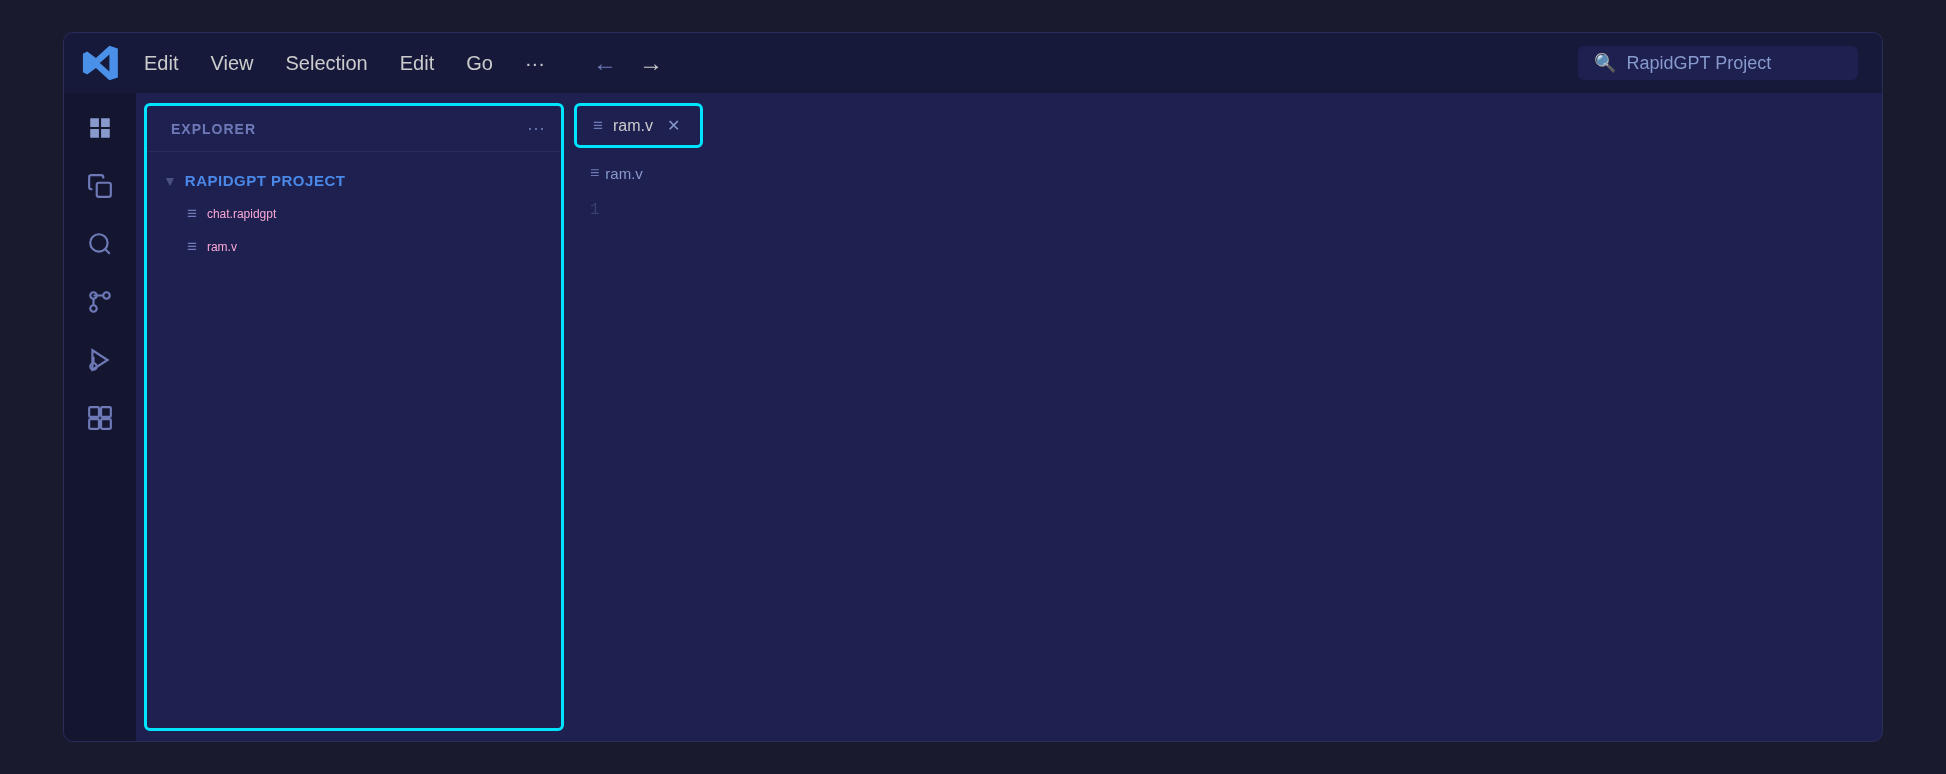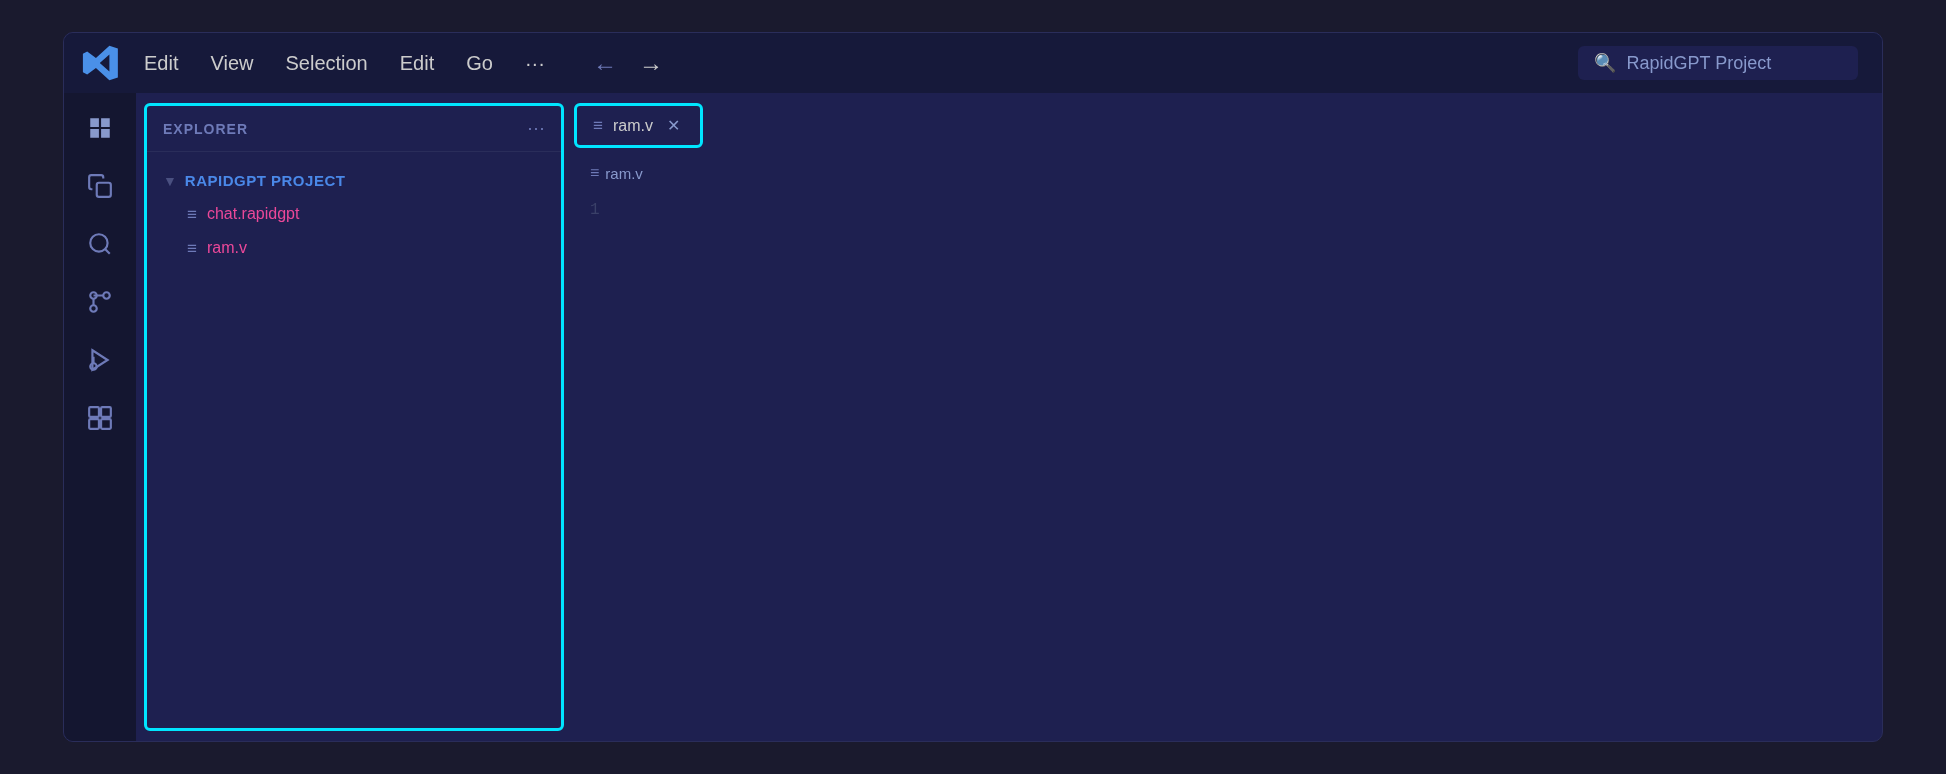--- a/index.html
+++ b/index.html
@@ -169,20 +169,21 @@
       padding: 12px 16px;
       border-bottom: 1px solid #2a2d5a;
     }
 
     .explorer-title {
       color: #6e7ab8;
       font-size: 14px;
       font-weight: 600;
       letter-spacing: 1px;
       text-transform: uppercase;
+      margin-left: 8px;
     }
 
     .explorer-more {
       color: #6e7ab8;
       font-size: 18px;
       cursor: pointer;
     }
 
     .explorer-content {
       flex: 1;
@@ -223,22 +224,22 @@
 
     .file-icon {
       color: #6e7ab8;
       font-size: 17px;
       line-height: 1;
       display: flex;
       align-items: center;
     }
 
     .file-name {
-      color: #ec4899;
-      font-size: 16px;
+      color: #f9a8d4;
+      font-size: 12px;
     }
 
     
     .editor-area {
       flex: 1;
       display: flex;
       flex-direction: column;
       padding: 10px 10px 10px 10px;
       overflow: hidden;
     }

